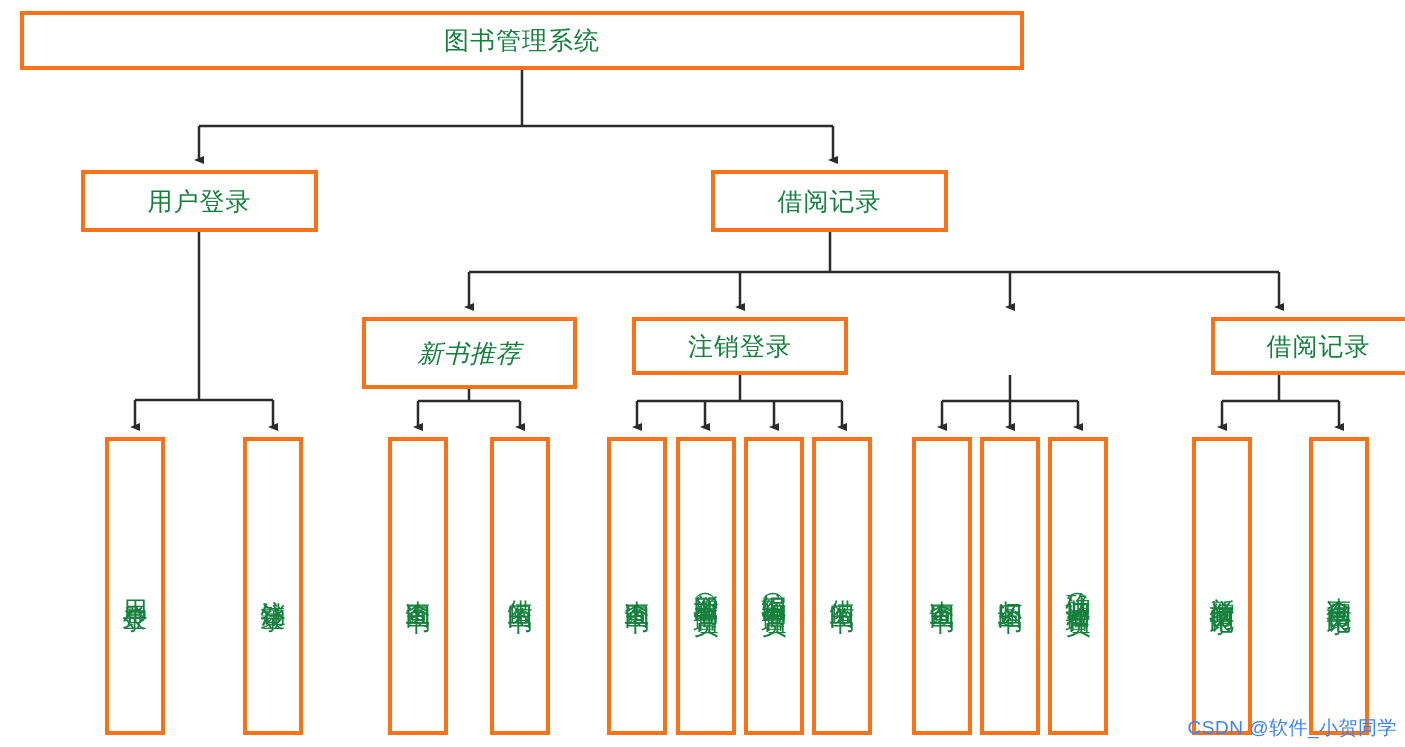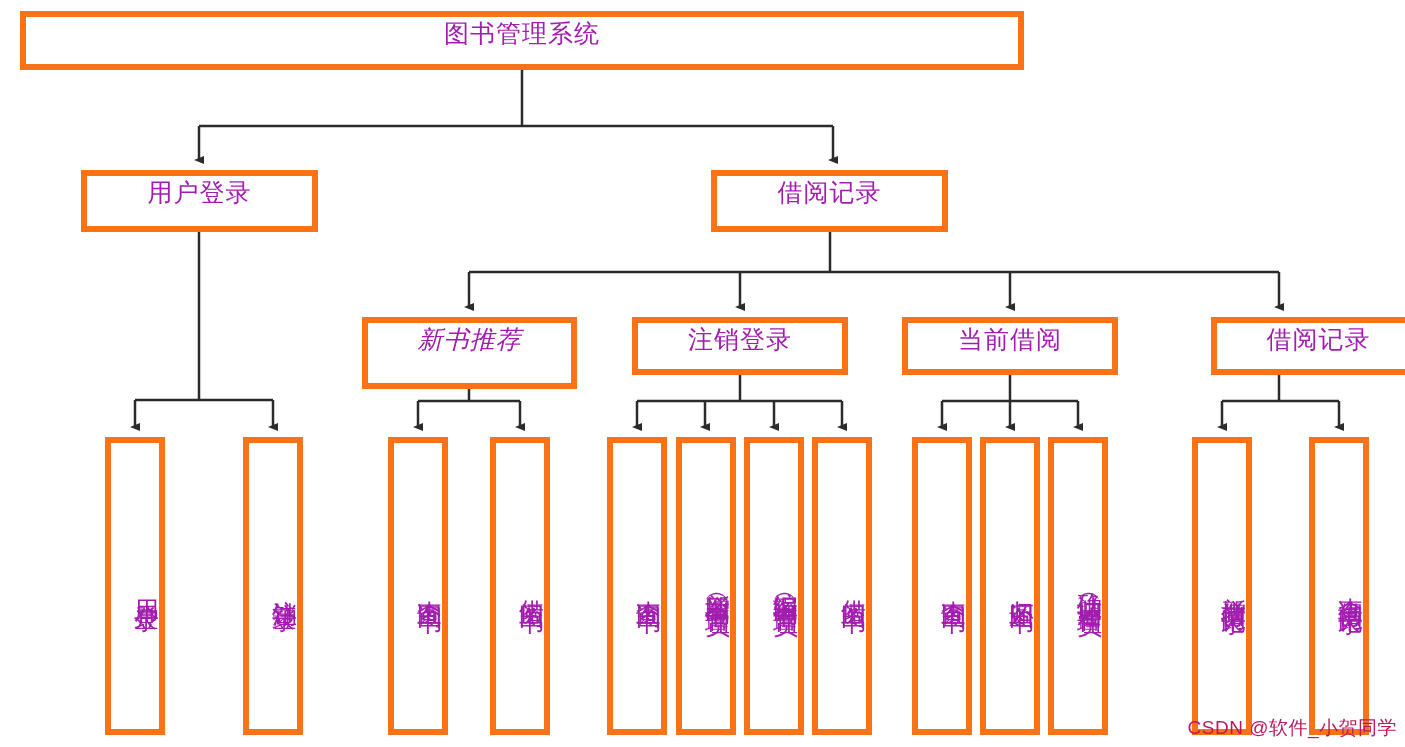--- a/index.html
+++ b/index.html
@@ -13,25 +13,26 @@
   #canvas {
     position: relative;
     width: 1405px;
     height: 747px;
     background: #ffffff;
     overflow: hidden;
   }
   .node {
     position: absolute;
     box-sizing: border-box;
-    border: 6px solid #f97316;
+    border: 4px solid #f97316;
     background: #ffffff;
     display: flex;
+    align-items: center;
     justify-content: center;
-    color: #a21caf;
+    color: #15803d;
   }
   .node.horiz {
     font-size: 25px;
     letter-spacing: 1px;
   }
   .node.vert {
     writing-mode: vertical-rl;
     text-orientation: upright;
     font-size: 25px;
     letter-spacing: 3px;
@@ -48,21 +49,21 @@
     top: 0;
     width: 1405px;
     height: 747px;
     pointer-events: none;
   }
   .watermark {
     position: absolute;
     right: 8px;
     bottom: 6px;
     font-size: 19px;
-    color: #be185d;
+    color: #3b82f6;
     white-space: nowrap;
     letter-spacing: 0.5px;
   }
 </style>
 </head>
 <body>
 
 <div id="canvas">
 
   <svg class="wires" viewBox="0 0 1405 747">
@@ -125,23 +126,20 @@
   <div class="node horiz" style="left:711px; top:170px; width:237px; height:62px;">
     <span class="lbl">借阅记录</span>
   </div>
 
   <div class="node horiz" style="left:362px; top:317px; width:215px; height:72px;font-style:italic;">
     <span class="lbl">新书推荐</span>
   </div>
   <div class="node horiz" style="left:632px; top:317px; width:216px; height:58px;">
     <span class="lbl">注销登录</span>
   </div>
-  <div class="node horiz" style="left:902px; top:317px; width:216px; height:58px;">
-    <span class="lbl">当前借阅</span>
-  </div>
   <div class="node horiz" style="left:1172px; top:317px; width:215px; height:58px;margin-left:39px;">
     <span class="lbl">借阅记录</span>
   </div>
 
   <div class="node vert" style="left:105px; top:437px; width:60px; height:298px;">
     <span class="lbl">用户登录</span>
   </div>
   <div class="node vert" style="left:243px; top:437px; width:60px; height:298px;">
     <span class="lbl">注销登录</span>
   </div>

